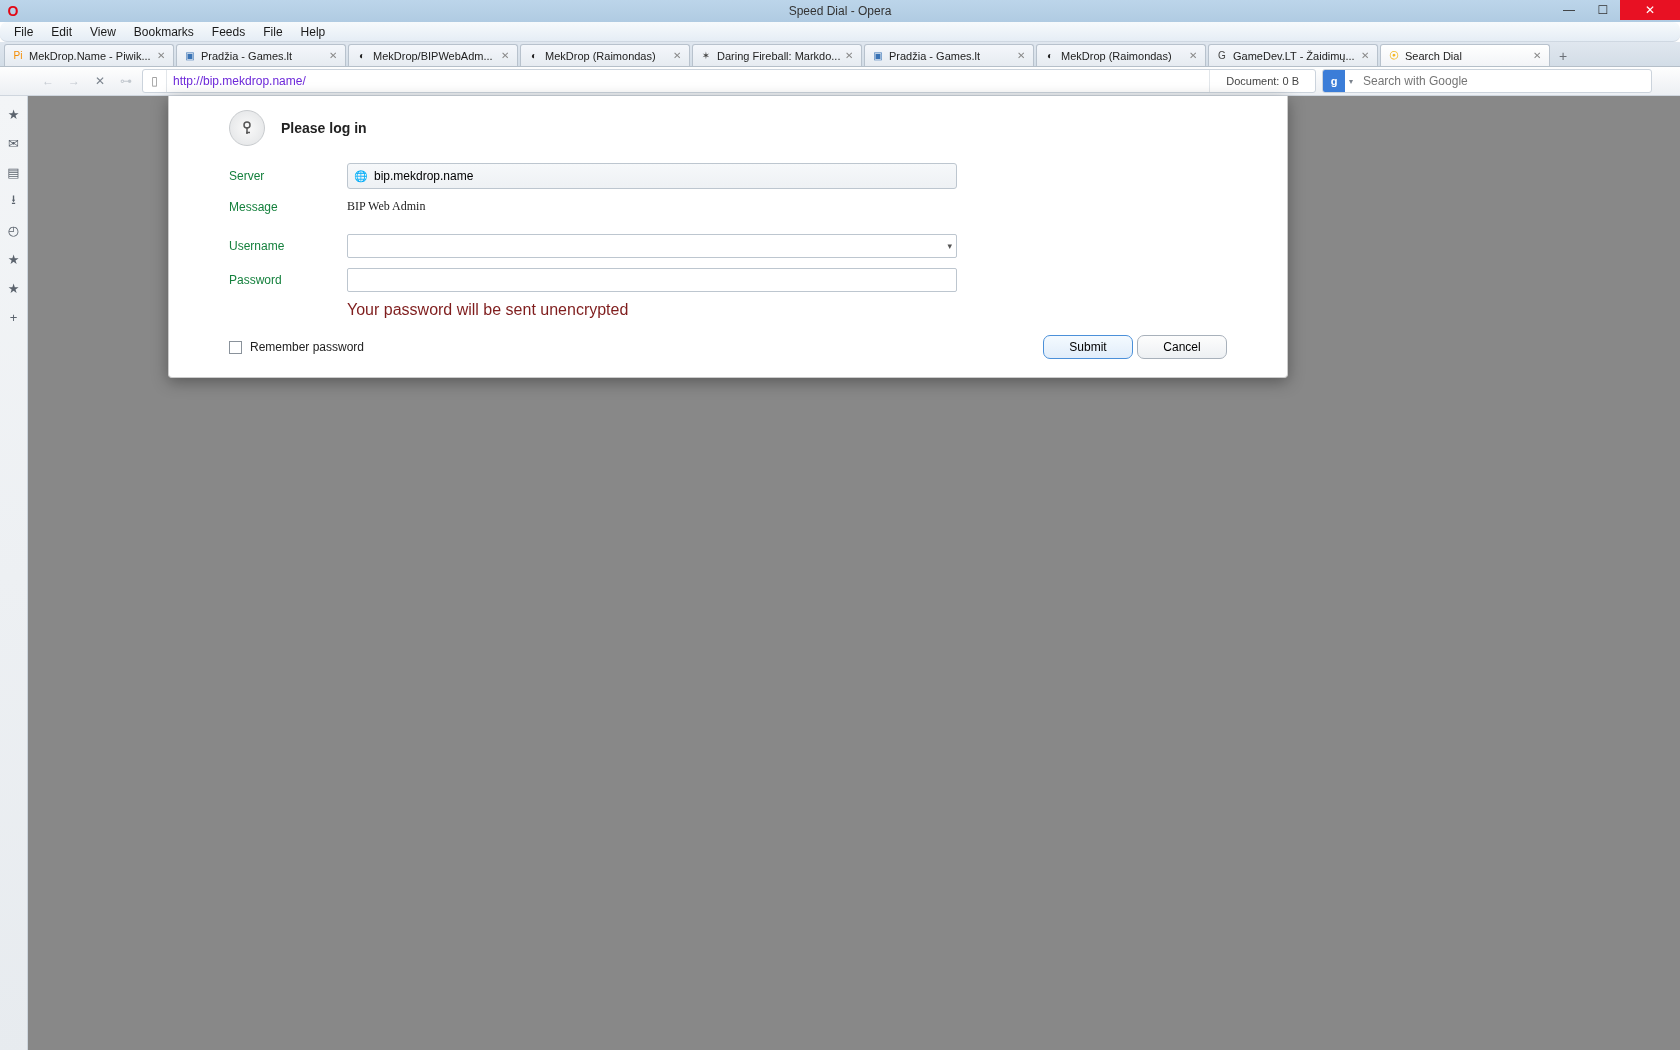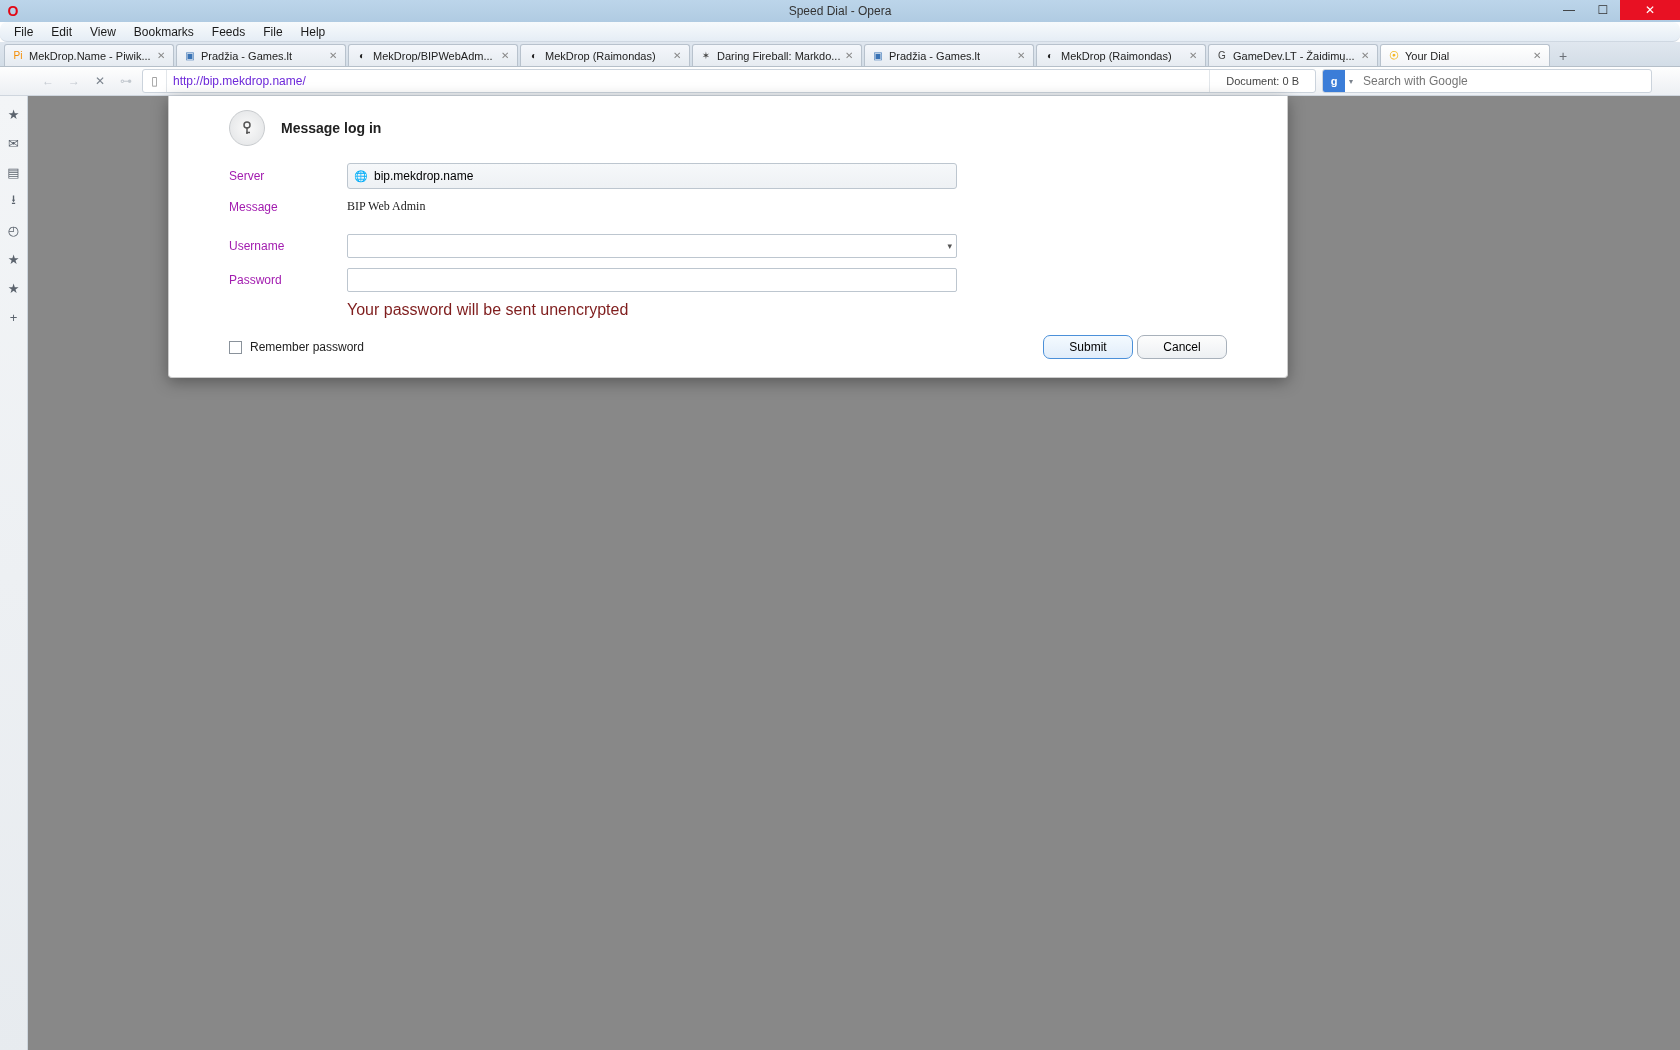--- a/index.html
+++ b/index.html
@@ -46,21 +46,21 @@
 
 .content { flex:1; height:100%; background:#888; position:relative; }
 
 
 .dialog { position:absolute; left:140px; top:0; width:1120px; background:#fff; border:1px solid #cccccc; border-top:none; border-radius:0 0 4px 4px; box-shadow:0 4px 16px rgba(0,0,0,0.35); padding:14px 0 18px 0;}
 .dlg-head { display:flex; align-items:center; padding:0 0 12px 60px; gap:16px; }
 .keycircle { width:36px; height:36px; border-radius:50%; background:radial-gradient(#fafafa,#e0e2e4); border:1px solid #c8cbce; display:flex; align-items:center; justify-content:center; }
 .keycircle svg { width:18px; height:18px; }
 .dlg-head h2 { font-size:14px; font-weight:bold; color:#222; }
 .dlg-row { display:flex; align-items:center; padding:5px 60px; }
-.dlg-row .lbl { width:118px; color:#a21caf; font-size:12px; }
+.dlg-row .lbl { width:118px; color:#15803d; font-size:12px; }
 .dlg-row .val { flex:1; font-size:12px; color:#222;font-family:Liberation Serif, serif; }
 .server-box { flex:1; height:26px; border:1px solid #bdc6cf; border-radius:3px; background:linear-gradient(#f6f8fa,#eef1f4); display:flex; align-items:center; padding:0 6px; max-width:610px;}
 .server-box .globe{ width:14px; color:#666; margin-right:6px; font-size:11px;}
 .combo { flex:1; height:24px; border:1px solid #bdc6cf; border-radius:2px; background:#fff; display:flex; align-items:center; padding:0 4px; max-width:610px; position:relative;}
 .combo .caret { position:absolute; right:4px; font-size:9px; color:#555; }
 .pwd { flex:1; height:24px; border:1px solid #bdc6cf; border-radius:2px; background:#fff; max-width:610px;}
 .warn { color:#7f1d1d; font-size:16px; padding:4px 0 8px 178px; }
 .dlg-footer { display:flex; align-items:center; padding:8px 60px 0 60px; }
 .remember { display:flex; align-items:center; gap:8px; font-size:12px; color:#222; }
 .remember .cb { width:13px; height:13px; border:1px solid #8a929b; background:#fff; }
@@ -127,21 +127,21 @@
       <span class="label">MekDrop (Raimondas)</span>
       <span class="close">✕</span>
     </div>
     <div class="tab">
       <span class="favicon" style="color: rgb(68, 68, 68);">G</span>
       <span class="label">GameDev.LT - Žaidimų...</span>
       <span class="close">✕</span>
     </div>
     <div class="tab active">
       <span class="favicon" style="color: rgb(243, 183, 31);">⦿</span>
-      <span class="label">Your Dial</span>
+      <span class="label">Search Dial</span>
       <span class="close">✕</span>
     </div>
     <div class="newtab">+</div>
 </div>
 
 <div class="addr-row">
   <div class="nav-btn disabled">←</div>
   <div class="nav-btn disabled">→</div>
   <div class="nav-btn">✕</div>
   <div class="nav-btn disabled">⊶</div>
@@ -172,21 +172,21 @@
   <div class="content">
     <div class="dialog">
       <div class="dlg-head">
         <div class="keycircle">
           <svg viewBox="0 0 24 24">
               <circle cx="12" cy="8" r="4" fill="none" stroke="#555" stroke-width="2"></circle>
               <rect x="11" y="11" width="2" height="9" fill="#555"></rect>
               <rect x="11" y="17" width="5" height="2" fill="#555"></rect>
             </svg>
         </div>
-        <h2>Message log in</h2>
+        <h2>Please log in</h2>
       </div>
 
       <div class="dlg-row">
         <div class="lbl">Server</div>
         <div class="server-box">
           <span class="globe">🌐</span>
           <span>bip.mekdrop.name</span>
         </div>
       </div>
 

